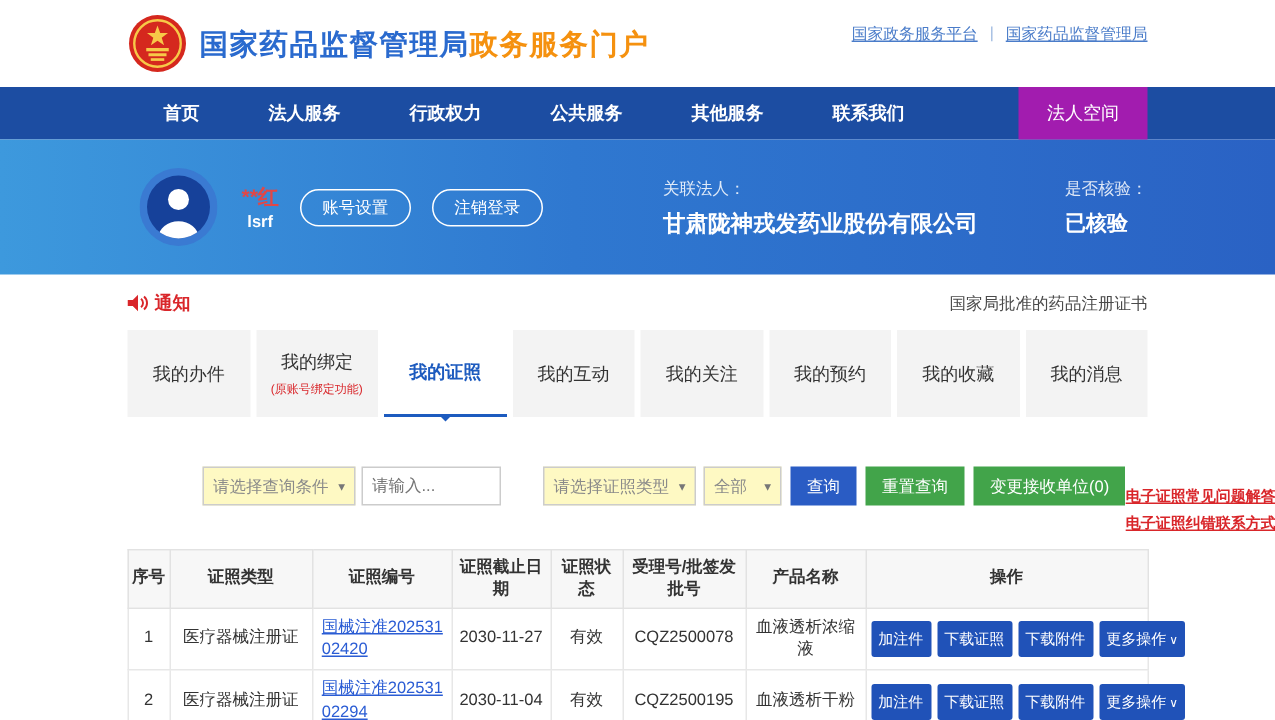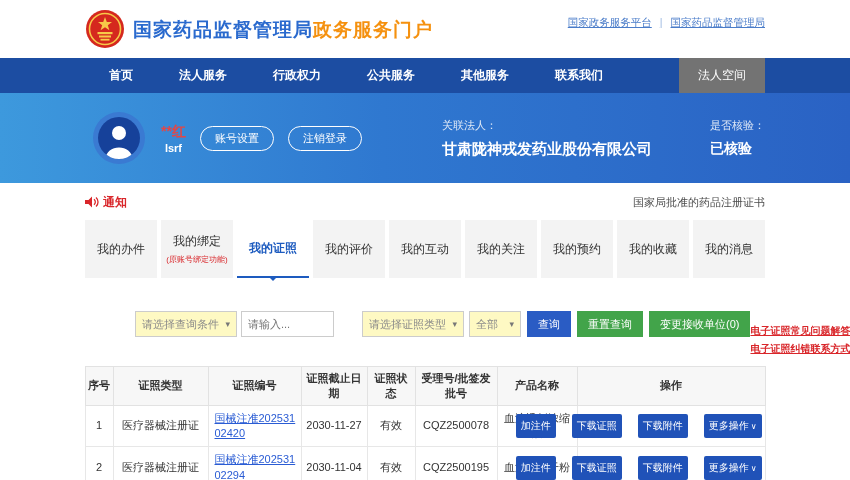--- a/index.html
+++ b/index.html
@@ -18,21 +18,21 @@
   .brand-accent { color:#f5910f; }
   .top-links { margin-left:auto; align-self:flex-start; margin-top:16px; font-size:10.5px; color:#4a7cc9; display:flex; gap:8px; }
   .top-links span { cursor:pointer;text-decoration:underline; }
   .top-links .divider { color:#9db9e0; cursor:default; }
 
   
   .nav { height:35px; background:#1c4da2; }
   .nav-inner { width:680px; margin:0 auto; display:flex; align-items:center; height:100%; }
   .nav-item { color:#fff; font-size:12px; font-weight:bold; margin-right:46px; cursor:pointer; white-space:nowrap; }
   .nav-item:first-child { margin-left:24px; }
-  .nav-space { margin-left:auto; margin-right:0; background:#737373; color:#fff; font-size:12px; width:86px; height:35px; display:flex; align-items:center; justify-content:center; cursor:pointer; }
+  .nav-space { margin-left:auto; margin-right:0; background:#a21caf; color:#fff; font-size:12px; width:86px; height:35px; display:flex; align-items:center; justify-content:center; cursor:pointer; }
 
   
   .banner { height:90px; background:linear-gradient(90deg,#3d99dd 0%,#2f78d0 45%,#2a62c4 100%); }
   .banner-inner { width:680px; margin:0 auto; display:flex; align-items:center; height:100%; }
   .avatar { width:52px; height:52px; margin-left:8px; flex:0 0 auto; cursor:pointer; }
   .user-block { margin-left:16px; text-align:center; }
   .user-name { color:#e14747; font-size:14px; font-weight:bold; line-height:1.4; }
   .user-sub { color:#fff; font-size:11px; font-weight:bold; }
   .pill-btn { border:1px solid #fff; border-radius:13px; background:transparent; color:#fff; font-size:11px; padding:4px 14px; margin-left:14px; cursor:pointer; white-space:nowrap; font-family:inherit; }
   .banner-right { margin-left:auto; display:flex; gap:58px; align-items:flex-start; }
@@ -68,21 +68,21 @@
   .red-link { color:#d9262a; font-size:10px; font-weight:bold; text-decoration:underline; cursor:pointer; white-space:nowrap; }
 
   
   .cert-table { width:680px; margin:10px auto 0; border-collapse:collapse; table-layout:fixed; }
   .cert-table th { background:#f7f7f7; border:1px solid #e2e2e2; font-size:11px; color:#333; font-weight:bold; padding:4px 2px; line-height:1.35; }
   .cert-table td { border:1px solid #e7e7e7; font-size:11px; color:#333; text-align:center; padding:5px 3px; height:38px; line-height:1.4; }
   .col-idx { width:28px; } .col-type { width:95px; } .col-num { width:93px; }
   .col-date { width:66px; } .col-status { width:48px; } .col-accept { width:82px; }
   .col-prod { width:80px; } .col-ops { width:188px; }
   .cert-link { color:#2a5cd4; text-decoration:underline; word-break:break-all; text-align:left; display:block; padding-left:3px; cursor:pointer; }
-  .ops-cell { display:flex; gap:16px; justify-content:flex-end; align-items:center; }
+  .ops-cell { display:flex; gap:4px; justify-content:flex-start; align-items:center; }
   .op-btn { background:#2052b8; border:none; color:#fff; font-size:10px; padding:5px 5px; border-radius:2px; cursor:pointer; white-space:nowrap; font-family:inherit; }
   .op-btn .chev { font-size:8px; margin-left:2px; }
 </style>
 </head>
 <body>
 
 <div class="page">
 
   <div class="topbar">
     <div class="container topbar-inner">
@@ -166,23 +166,20 @@
   <div class="container tabs">
     <div class="tab">
         <span>我的办件</span>
       </div>
     <div class="tab">
       <span>我的绑定</span>
       <span class="sub">(原账号绑定功能)</span>
     </div>
     <div class="tab active">
         <span>我的证照</span>
-      </div>
-    <div class="tab">
-        <span>我的评价</span>
       </div>
     <div class="tab">
         <span>我的互动</span>
       </div>
     <div class="tab">
         <span>我的关注</span>
       </div>
     <div class="tab">
         <span>我的预约</span>
       </div>

